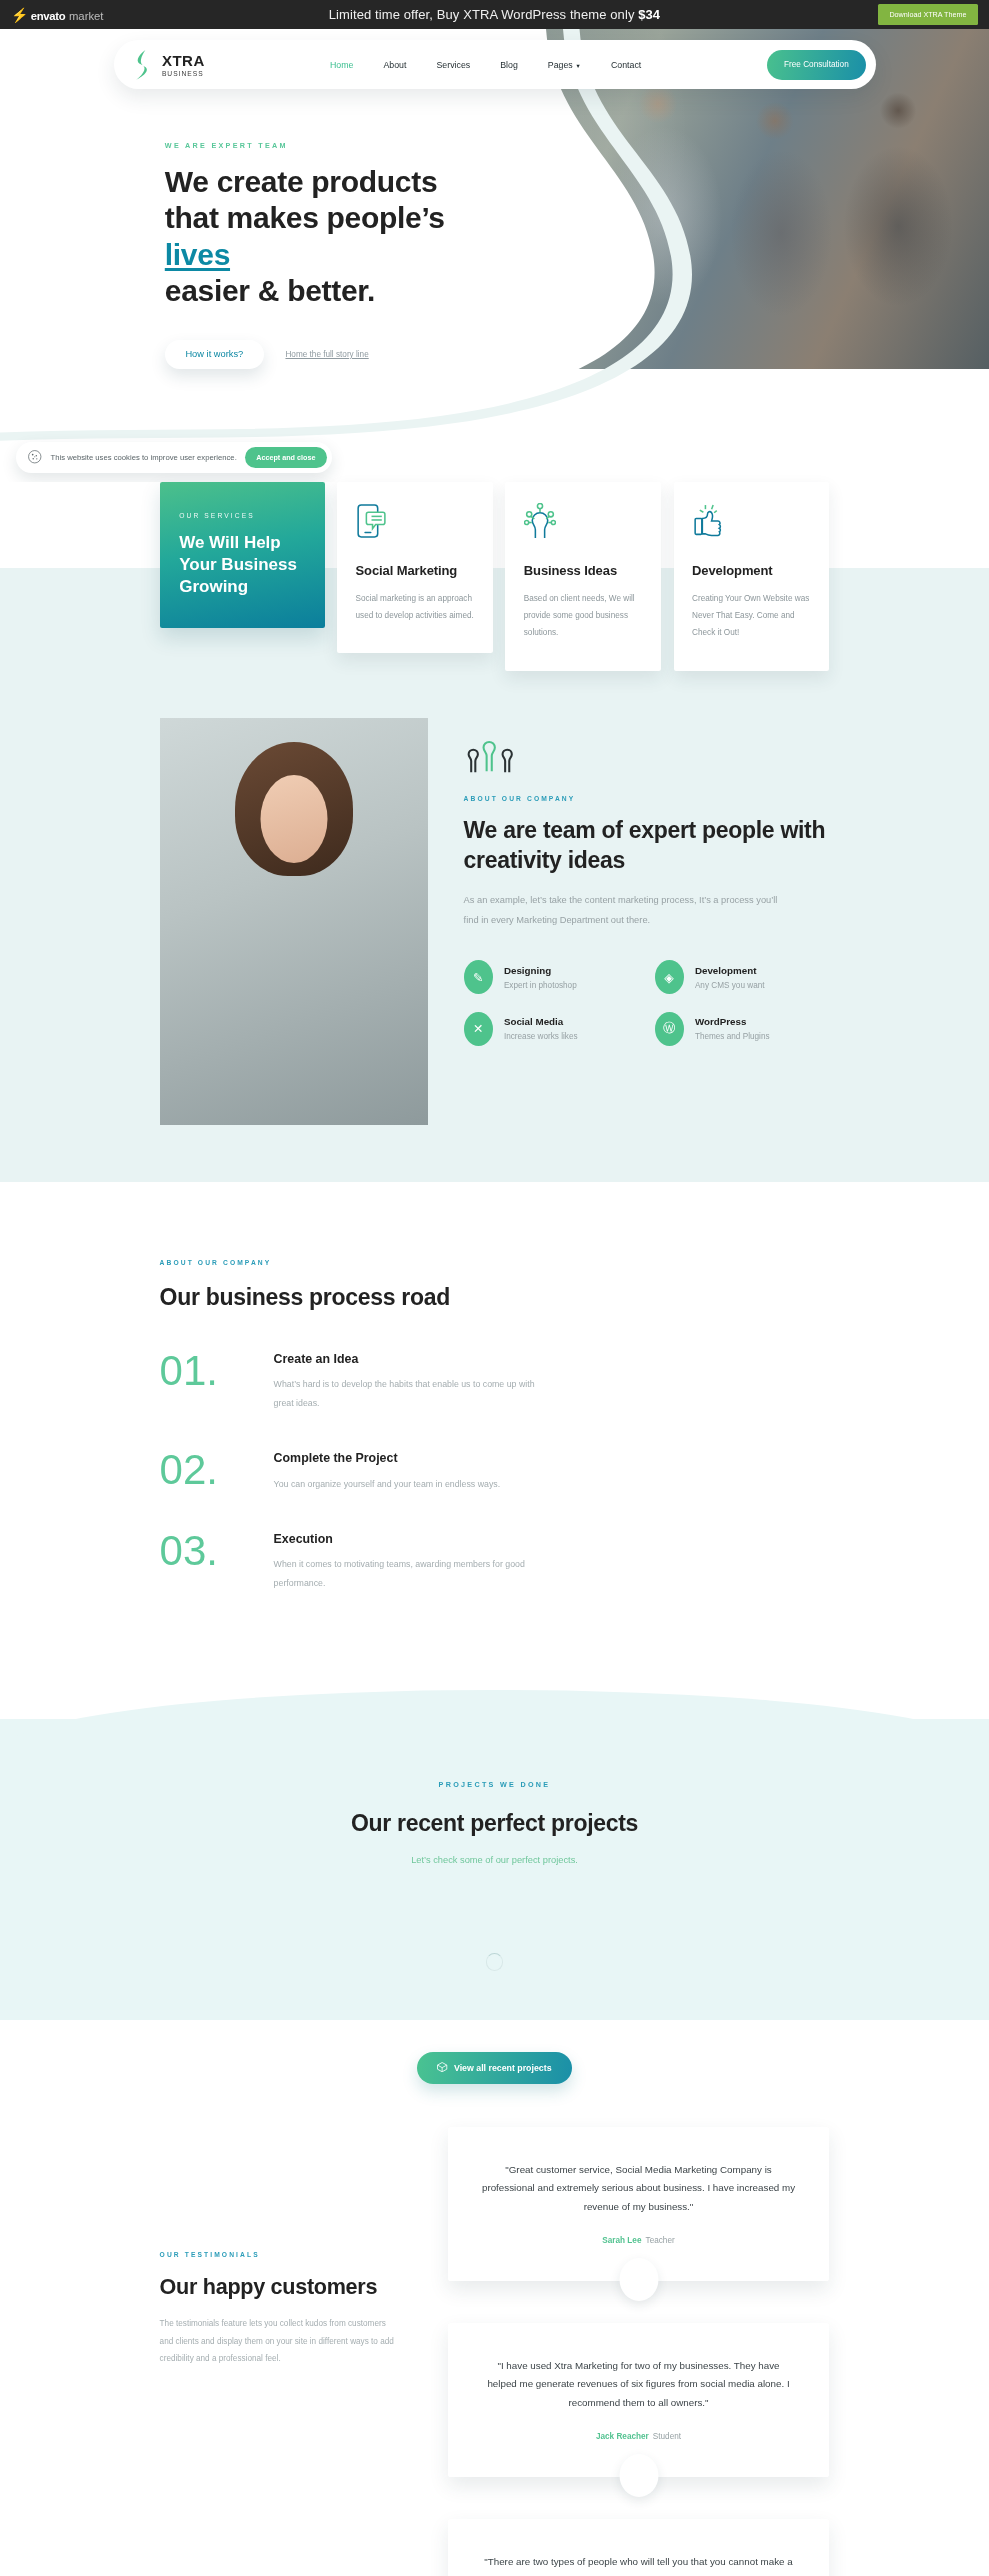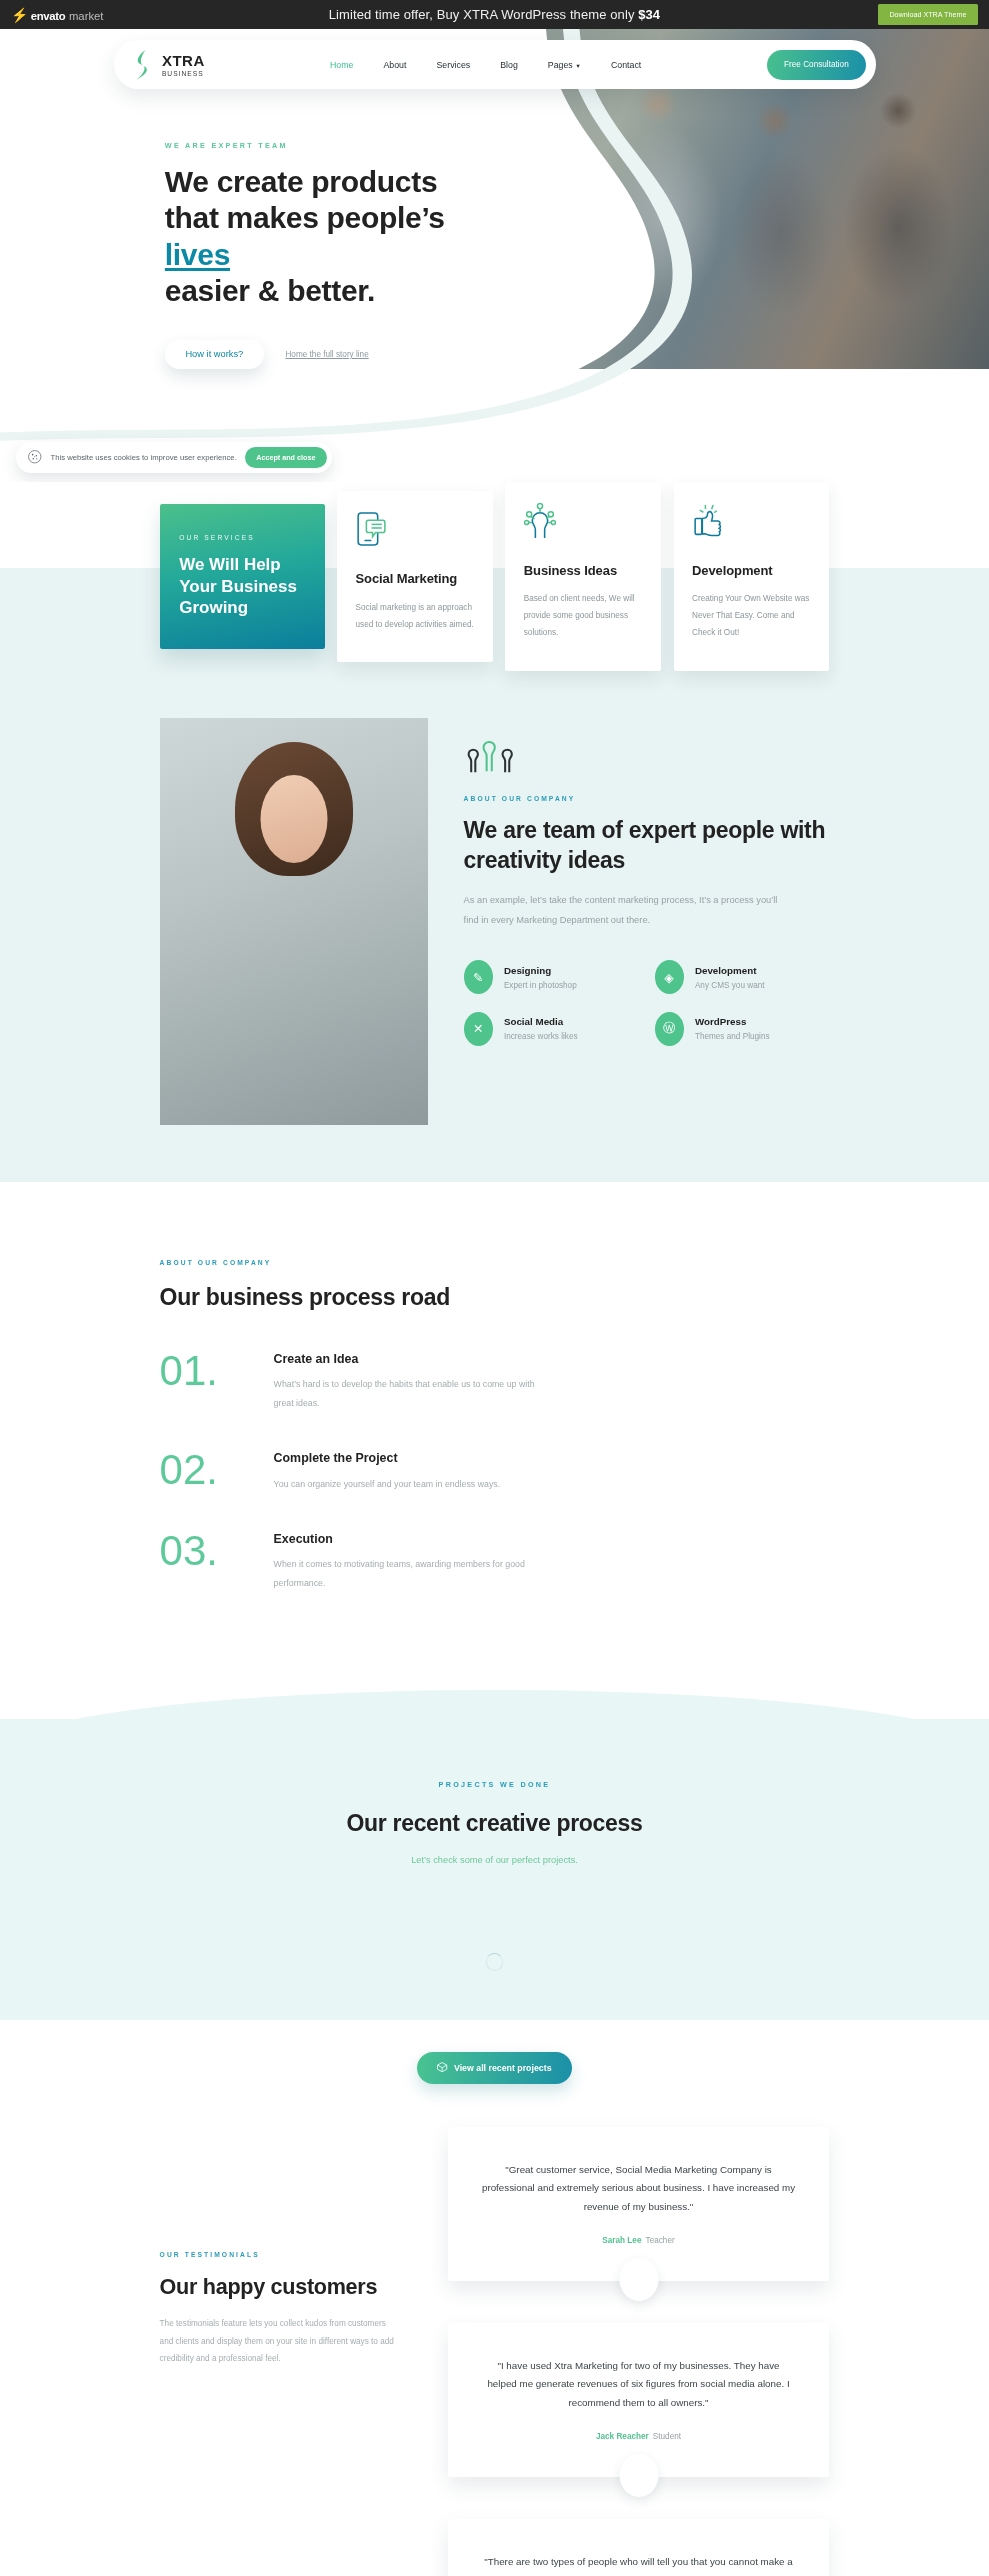--- a/index.html
+++ b/index.html
@@ -123,21 +123,21 @@
   .cookie-btn{
     background:#4ec38c; color:#fff; border:none; border-radius:15.5px;
     padding:5.7px 11.3px; font-size:7.2px; font-weight:bold; cursor:pointer;
   }
 
   
   .services{ position:relative; background:#fff; }
   .services-bg{ position:absolute; left:0; right:0; bottom:0; height:103px; background:#e8f3f3; }
   .svc-row{
     position:relative; max-width:711px; margin:0 auto; padding:0 20.6px;
-    display:flex; gap:12.4px; align-items:center; z-index:3;
+    display:flex; gap:12.4px; align-items:flex-start; z-index:3;
   }
   .svc-hero{
     width:165px; border-radius:2.1px; padding:30px 19.6px;
     background:linear-gradient(170deg,#4cc08b 0%,#23a89a 45%,#0b7e9c 100%);
     color:#fff; display:flex; flex-direction:column; justify-content:center;
     box-shadow:0 9.3px 20.6px rgba(20,90,100,.16);
   }
   .svc-hero .k{ font-size:6.7px; letter-spacing:2.1px; opacity:.92; }
   .svc-hero .t{ font-size:17px; font-weight:900; line-height:1.28; margin-top:13.4px;}
   .svc-card{
@@ -446,21 +446,21 @@
           <h4>Execution</h4>
           <p>When it comes to motivating teams, awarding members for good performance.</p>
         </div>
       </div>
     </div>
   </div>
 </section>
 
 <section class="projects">
   <div class="prj-kicker">PROJECTS WE DONE</div>
-  <h2 class="prj-title">Our recent creative process</h2>
+  <h2 class="prj-title">Our recent perfect projects</h2>
   <div class="prj-sub">Let’s check some of our perfect projects.</div>
   <div class="spinner"></div>
 </section>
 <div class="prj-btn-wrap">
   <button class="btn-projects">
     <span>
       <svg width="10.3" height="10.3" viewBox="0 0 20 20">
           <path d="M10 1 L19 6 L19 14 L10 19 L1 14 L1 6 Z" fill="none" stroke="#fff" stroke-width="1.6"></path>
           <path d="M1 6 L10 11 L19 6 M10 11 L10 19" fill="none" stroke="#fff" stroke-width="1.6"></path>
         </svg>

